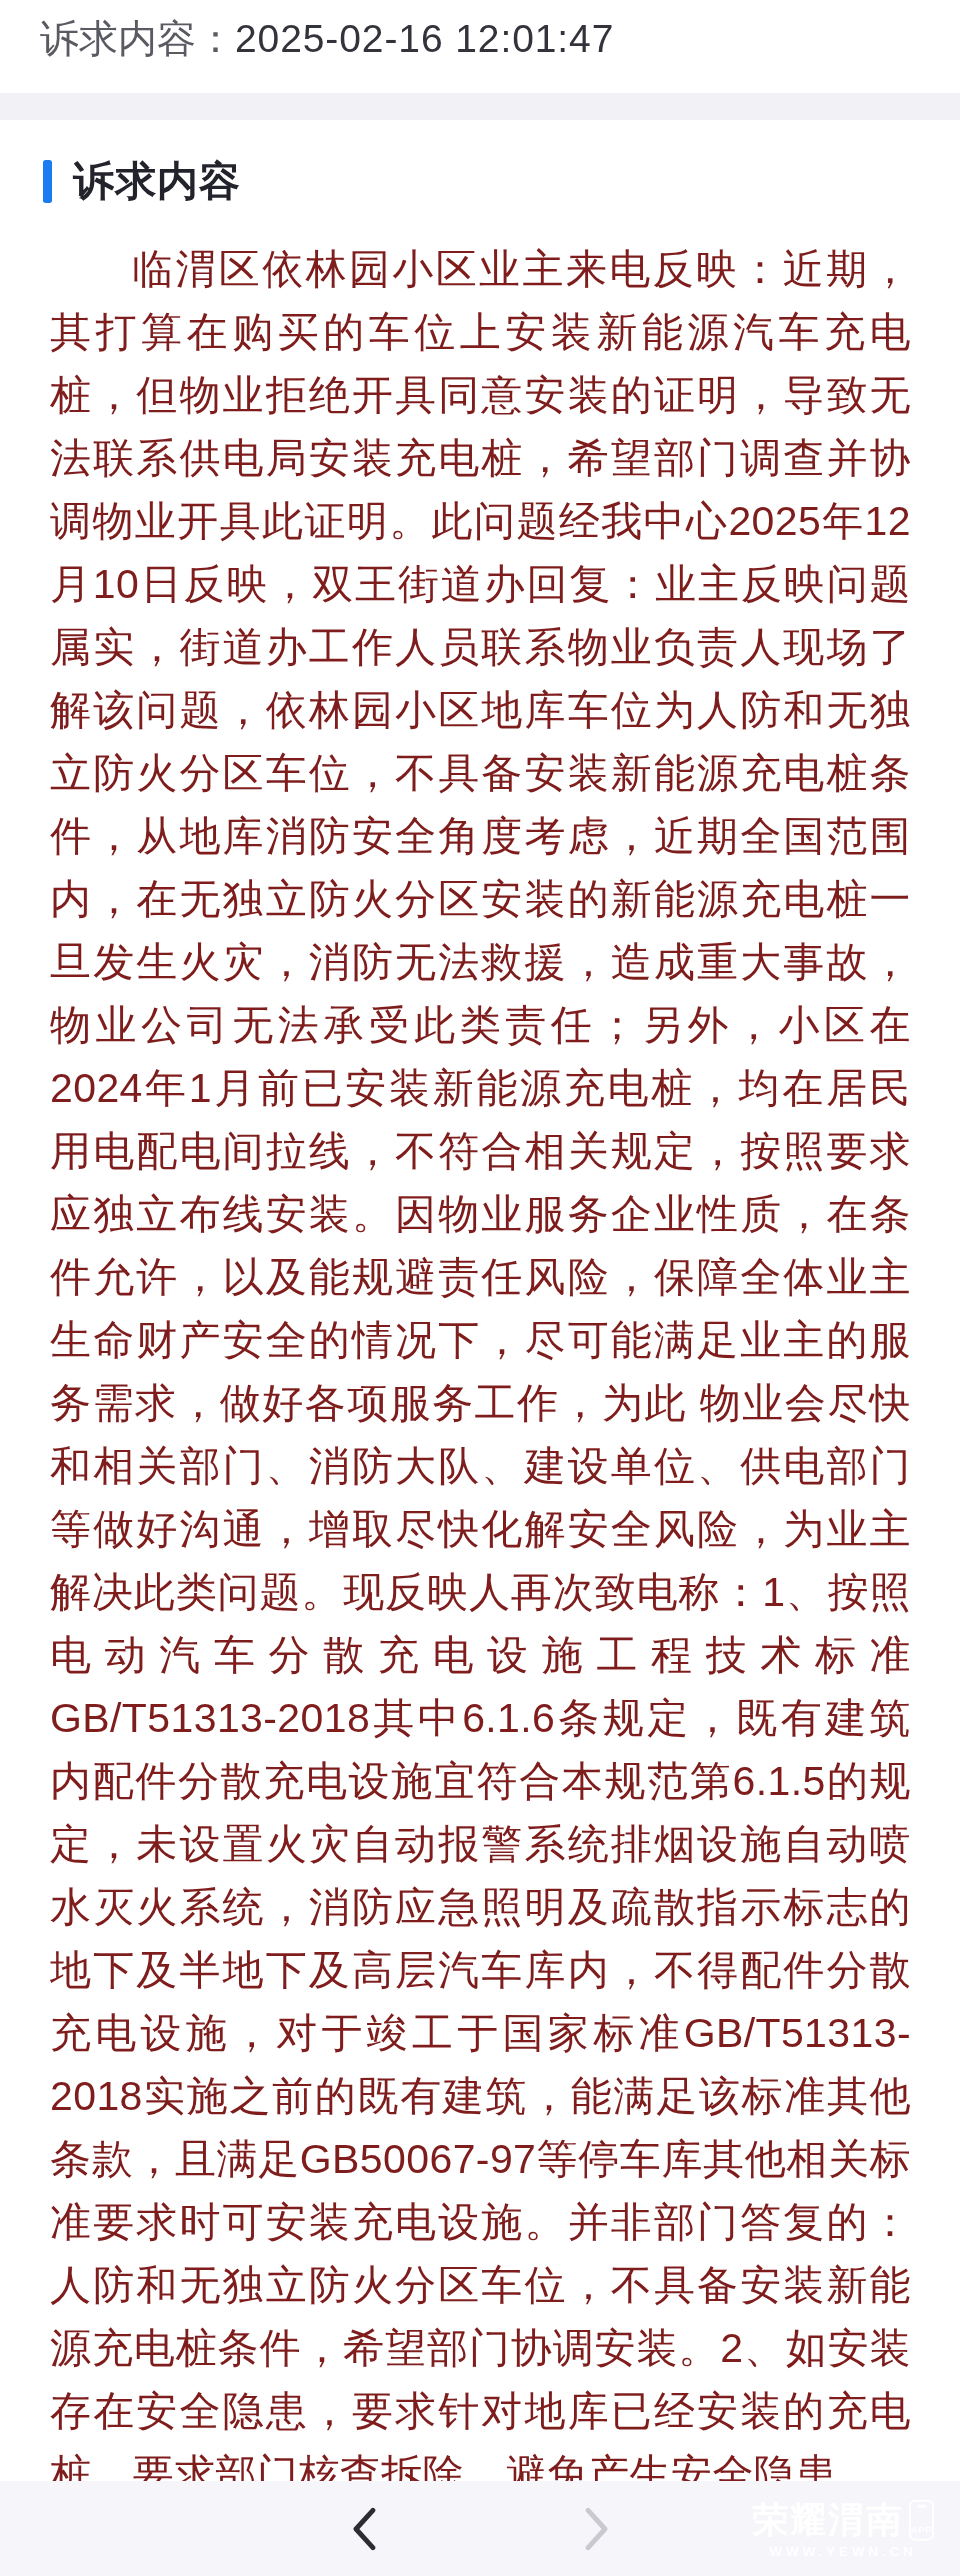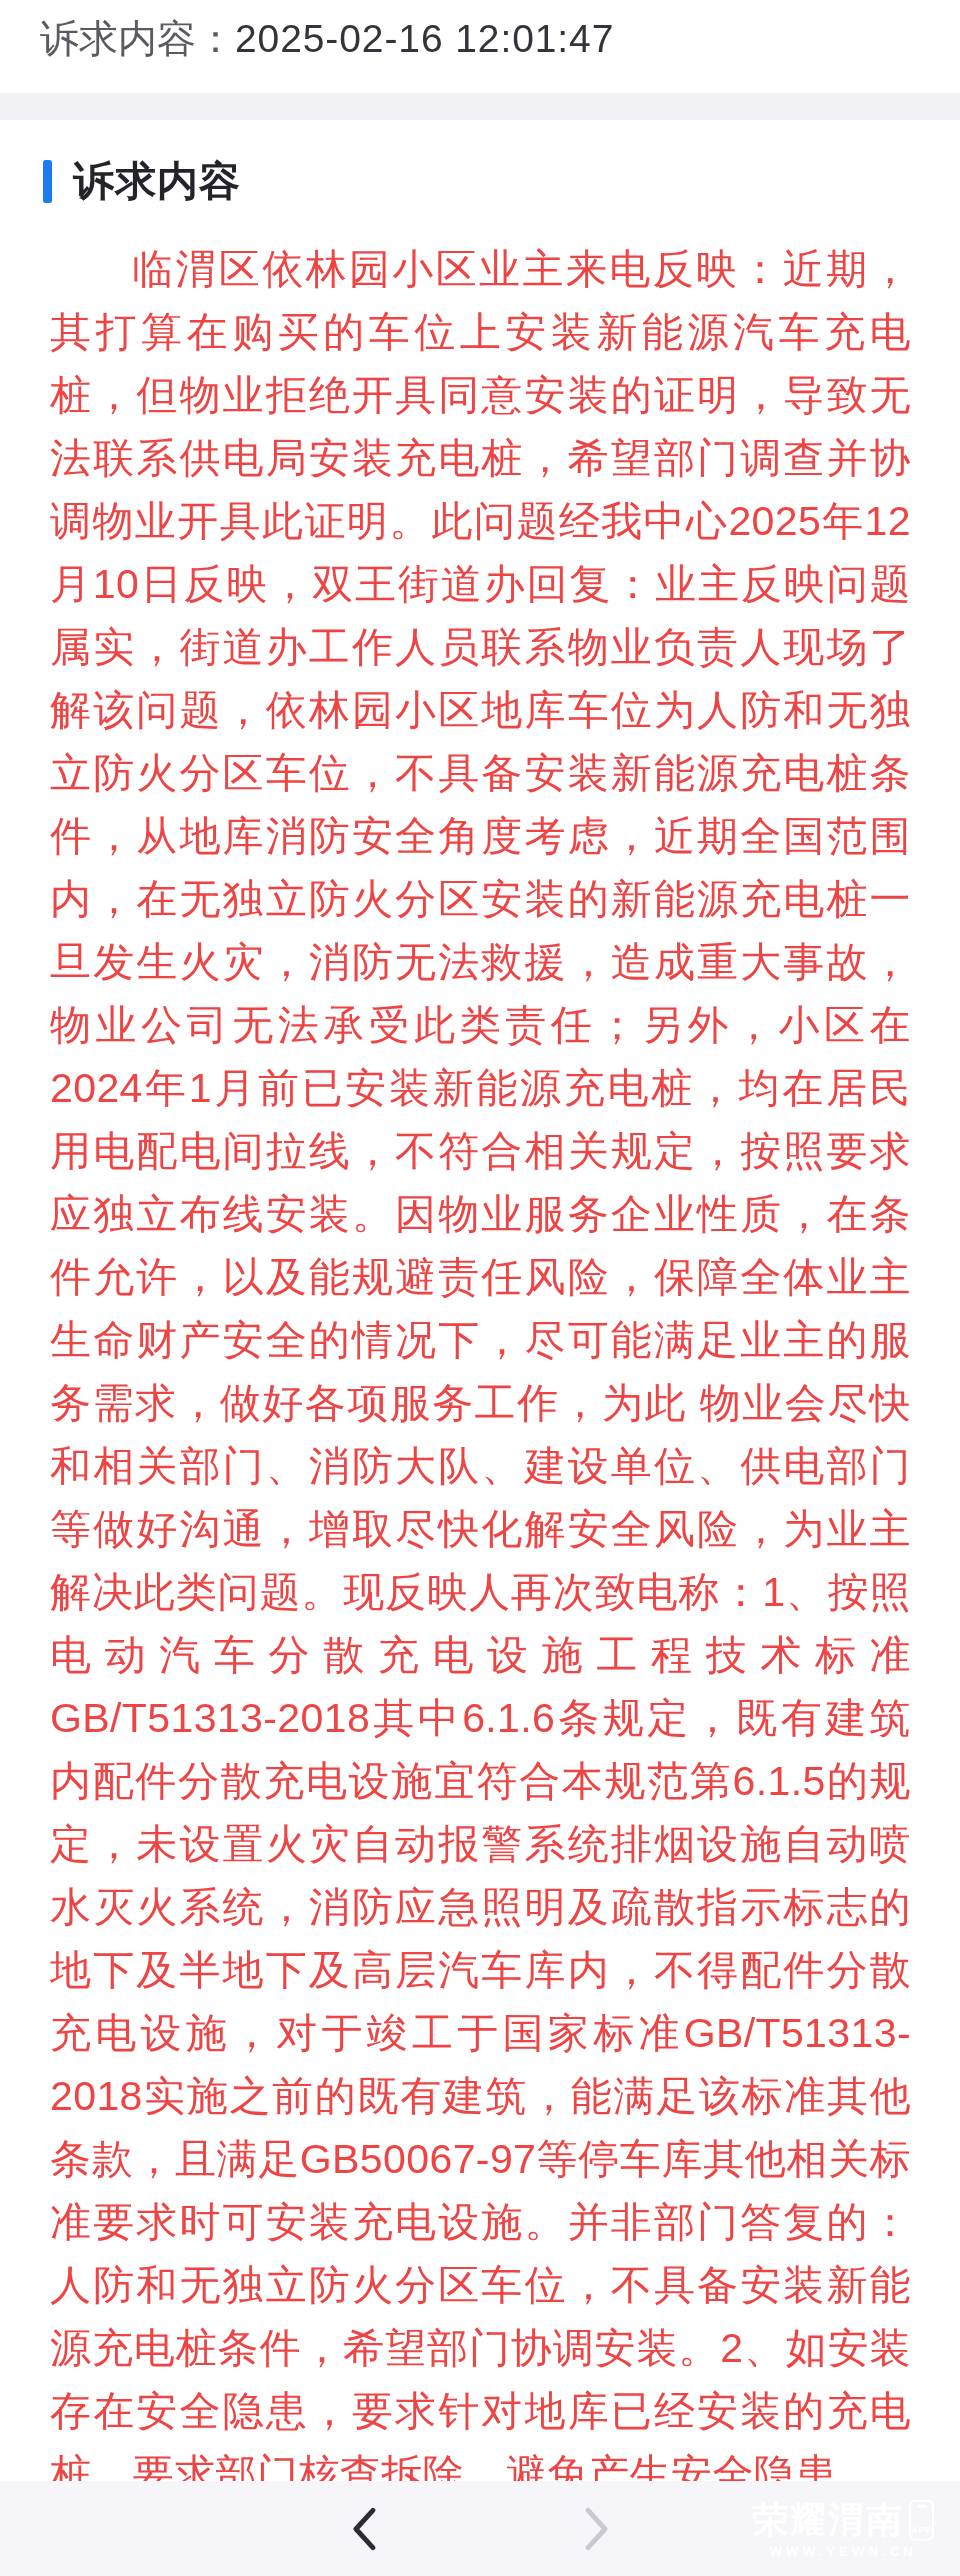--- a/index.html
+++ b/index.html
@@ -49,21 +49,21 @@
     margin: 0;
     font-size: 41px;
     font-weight: 700;
     color: #23232b;
     letter-spacing: 0.9px;
   }
   .paragraph {
     margin: 32px 0 0 0;
     font-size: 41px;
     line-height: 63px;
-    color: #ef4444;
+    color: #7f1d1d;
     text-align: justify;
     text-indent: 2em;
     letter-spacing: 0.4px;
   }
   .footer {
     position: absolute;
     left: 0;
     right: 0;
     bottom: 0;
     height: 95px;

